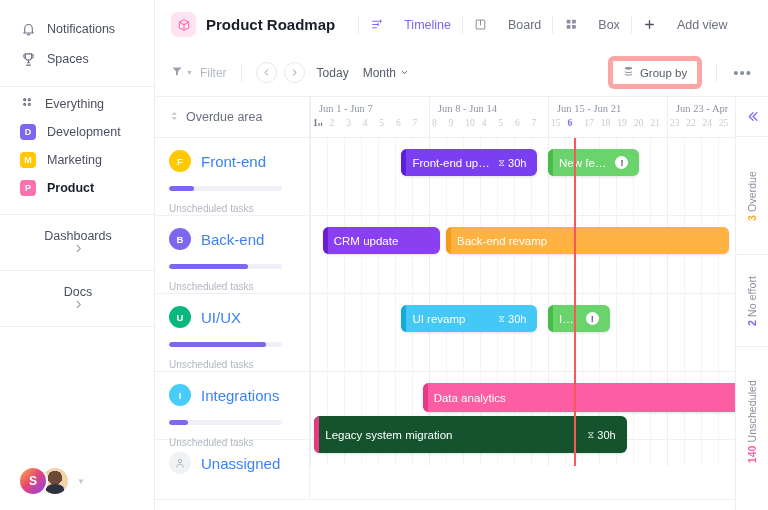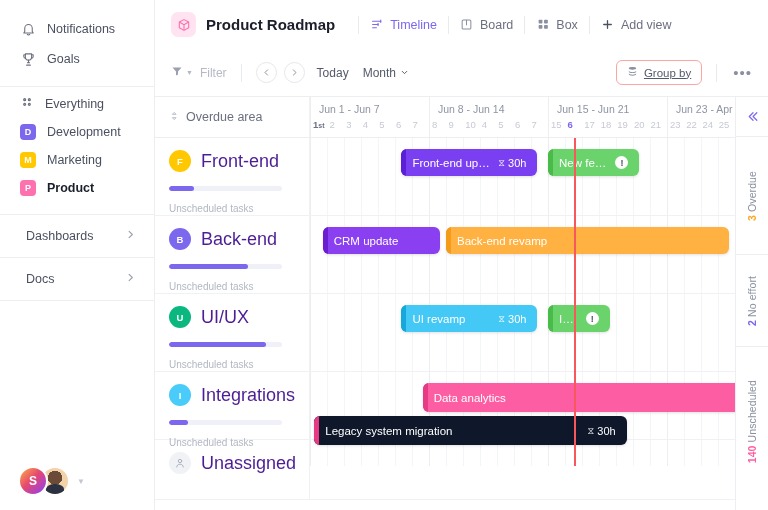--- a/index.html
+++ b/index.html
@@ -40,22 +40,22 @@
   }
   .space-item.active { font-weight: bold; color: #1b1f2b; }
   .sq {
     width: 16px; height: 16px; flex:0 0 16px; border-radius: 4px;
     color: #fff; font-size: 9px; font-weight: bold;
     display: flex; align-items: center; justify-content: center;
   }
   .chev-r { color: #9aa0ad; font-size: 11px; }
 
   .foot-item {
-    display: flex; justify-content: space-between;
-    padding: 12px 18px 12px 26px; font-size: 12.5px; color: #4b5060; cursor: pointer;
+    display: flex; align-items: center; justify-content: space-between;
+    padding: 12px 18px 12px 20px; font-size: 12.5px; color: #4b5060; cursor: pointer; flex-direction: column;
   }
   .user-dock { position: absolute; left: 18px; bottom: 14px; display: flex; align-items: center; }
   .av-s {
     width: 30px; height: 30px; border-radius: 50%;
     background: linear-gradient(135deg,#fcb045 0%,#e6486f 45%,#8a3ffc 100%);
     color:#fff; font-size: 12px; font-weight: bold;
     display:flex; align-items:center; justify-content:center;
     border: 2px solid #fff; position: relative; z-index: 2;
   }
   .av-p {
@@ -72,56 +72,56 @@
   .topbar {
     height: 49px; display: flex; align-items: center; gap: 0;
     padding-left: 16px; background: #fff; flex: 0 0 49px;
   }
   .view-badge {
     width: 25px; height: 25px; border-radius: 7px; background: #ffe3f1;
     display: flex; align-items: center; justify-content: center; flex:0 0 25px;
   }
   .doc-title { font-size: 15px; font-weight: bold; color: #1b1f2b; margin-left: 10px; margin-right: 12px; }
   .vsep { width: 1px; height: 18px; background: #e8eaee; margin: 0 11px; }
-  .tab { display: flex; align-items: center; gap: 6px; font-size: 12.5px; color: #6b7080; cursor: pointer; white-space: nowrap; }
+  .tab { display: flex; align-items: center; gap: 20px; font-size: 12.5px; color: #6b7080; cursor: pointer; white-space: nowrap; }
   .tab.active { color: #7b68ee; font-weight: normal; }
   .tab .ti { width: 14px; height: 14px; flex:0 0 14px; display:flex;align-items:center;justify-content:center;}
 
   .toolbar {
     height: 48px; flex: 0 0 48px; display: flex; align-items: center;
     padding: 0 14px 0 16px; background: #fff;
     border-bottom: 1px solid #eceef1;
   }
   .tb-filter { display:flex; align-items:center; gap:7px; font-size:12px; color:#b4b9c4; cursor:pointer; }
   .tb-sep { width:1px; height:18px; background:#e8eaee; margin:0 14px; }
   .nav-circ {
     width: 21px; height: 21px; border-radius: 50%; border: 1px solid #e4e7ec;
     display:flex; align-items:center; justify-content:center; color:#8a90a0; font-size:10px;
     cursor:pointer; background:#fff;
   }
   .tb-today { font-size:12px; color:#545a6b; margin-left:12px; cursor:pointer; }
   .tb-month { font-size:12px; color:#545a6b; margin-left:14px; cursor:pointer; display:flex; align-items:center; gap:4px;}
   .tb-spacer { flex: 1 1 auto; }
   .tb-group {
     display:flex; align-items:center; gap:6px; font-size:11.5px; color:#545a6b;
-    border:1px solid #fca5a5; border-radius: 6px; padding: 5px 10px; cursor:pointer; background:#fff;text-decoration:underline;
+    border:5px solid #fca5a5; border-radius: 6px; padding: 5px 10px; cursor:pointer; background:#fff;
   }
   .tb-dots { color:#8a90a0; font-size:15px; letter-spacing:1px; cursor:pointer; padding: 0 2px; }
 
   
   .tl-wrap { flex: 1 1 auto; display: flex; min-height: 0; position: relative; }
   .tl-body { flex: 1 1 auto; position: relative; min-width: 0; overflow: hidden; }
 
   .datehead { height: 41px; position: relative; border-bottom: 1px solid #eceef1; display:flex; }
   .dh-left {
     width: 155px; flex:0 0 155px; display:flex; align-items:center; gap:7px;
     padding-left: 14px; font-size: 12.5px; color: #6b7080;
     border-right: 1px solid #f0f1f4;
   }
-  .dh-grid { flex: 1 1 auto; position: relative; }
+  .dh-grid { flex: 1 1 auto; position: relative; font-family: Liberation Serif, serif; }
   .wk {
     position: absolute; top: 0; height: 41px;
     border-left: 1px solid #eceef1;
   }
   .wk-label { font-size: 10.5px; color: #8e94a3; padding: 6px 0 0 8px; white-space: nowrap; }
   .days { display: flex; padding-left: 2px; }
   .day {
     font-size: 9.5px; color: #c6cad3; text-align: left;
     padding-top: 4px; flex: 1 1 0; min-width: 0;
   }
@@ -137,21 +137,21 @@
   .row-left {
     width: 155px; flex: 0 0 155px; padding: 12px 0 0 14px; position: relative;
     border-right: 1px solid #f0f1f4; background: transparent; z-index: 3;
   }
   .rl-head { display: flex; align-items: center; gap: 10px; }
   .av-circ {
     width: 22px; height: 22px; border-radius: 50%; flex:0 0 22px;
     color:#fff; font-size:9.5px; font-weight:bold;
     display:flex; align-items:center; justify-content:center;
   }
-  .rl-name { font-size: 18px; color: #4c1d95; }
+  .rl-name { font-size: 15px; color: #3b82f6; }
   .prog { height: 5px; border-radius: 3px; background:#f0f0f8; width: 113px; margin: 14px 0 0 0; overflow:hidden;}
   .prog > i { display:block; height:100%; background:#7b68ee; border-radius:3px; }
   .unsched { font-size: 10px; color: #b2b7c2; margin-top: 12px; }
 
   .row-track { flex: 1 1 auto; position: relative; }
   .bar {
     position: absolute; height: 27px; border-radius: 6px;
     display: flex; align-items: center; padding: 0 11px;
     color: #fff; font-size: 11.5px; white-space: nowrap; overflow: hidden;
     cursor: pointer;
@@ -212,21 +212,21 @@
         <span>Notifications</span>
       </div>
       <div class="nav-item">
         <span class="ico">
           <svg width="15" height="15" viewBox="0 0 24 24" fill="none" stroke="#6b7080" stroke-width="1.7" stroke-linecap="round" stroke-linejoin="round">
               <path d="M7 3h10v5a5 5 0 01-10 0z"></path>
               <path d="M7 4.5H4.5V7a3 3 0 003 3M17 4.5h2.5V7a3 3 0 01-3 3"></path>
               <path d="M12 13v4M9 21h6M10.5 17h3"></path>
             </svg>
         </span>
-        <span>Goals</span>
+        <span>Spaces</span>
       </div>
     </div>
 
     <div class="divider"></div>
 
 
     <div>
       <div class="space-item">
         <span class="ico">
           <svg width="14" height="14" viewBox="0 0 24 24" fill="none" stroke="#6b7080" stroke-width="2.2" stroke-linecap="round">
@@ -564,21 +564,21 @@
                   <i style="width: 17%;"></i>
                 </div>
                 <div class="unsched">Unscheduled tasks</div>
               </div>
               <div class="row-track">
                 <div class="bar" style="background: rgb(253, 94, 163); left: 26.5%; width: 77%; top: 11px; height: 29px;">
                   <span style="position: absolute; left: 0px; top: 0px; bottom: 0px; width: 5px; border-radius: 6px 0px 0px 6px; background: rgb(230, 58, 133);"></span>
                   <span class="bl">Data analytics</span>
                   <span class="br"></span>
                 </div>
-                <div class="bar" style="background: #0f172a; left: 1%; width: 73.5%; top: 44px; height: 29px;">
+                <div class="bar" style="background: #14532d; left: 1%; width: 73.5%; top: 44px; height: 37px;">
                   <span style="position: absolute; left: 0px; top: 0px; bottom: 0px; width: 5px; border-radius: 6px 0px 0px 6px; background: rgb(230, 58, 133);"></span>
                   <span class="bl">Legacy system migration</span>
                   <span class="br">
                     <span class="hourglass">⧖</span>
                     <span>30h</span>
                   </span>
                 </div>
               </div>
             </div>
             <div class="row" style="height: 60px;">

